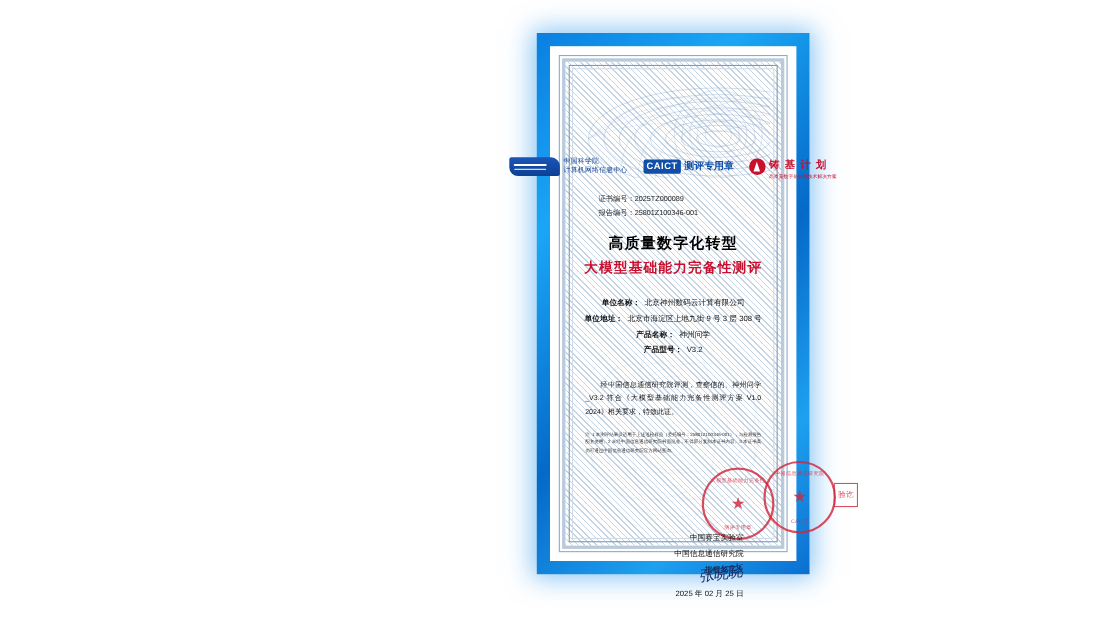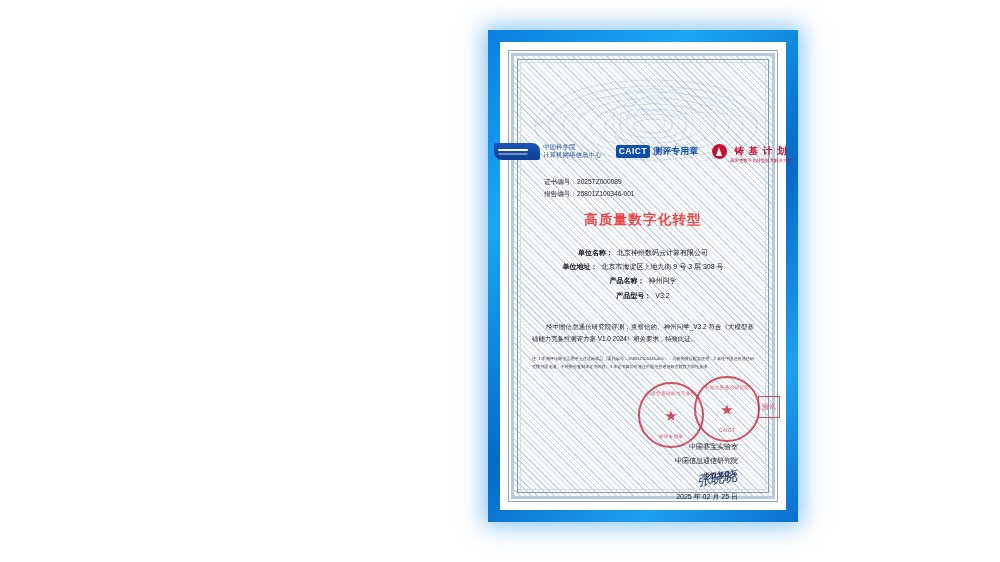--- a/index.html
+++ b/index.html
@@ -17,21 +17,21 @@
     width: 1000px;
     height: 562px;
     background: #ffffff;
   }
 
   
   .cert-frame {
     position: absolute;
     left: 488px;
     top: 30px;
-    width: 310px;
+    width: 248px;
     height: 492px;
     background: linear-gradient(135deg, #0a7fe0 0%, #1ba6f5 25%, #0569c8 55%, #1ea0f0 80%, #0b6fd0 100%);
     box-shadow: 0 0 22px 4px rgba(40,150,235,0.55);
     padding: 0;
   }
   .cert-frame-inner {
     position: absolute;
     left: 12px;
     top: 12px;
     right: 12px;
@@ -154,21 +154,21 @@
   }
   .zhuji-logo::after {
     content: "";
     position: absolute;
     left: 4px; top: 3px;
     width: 0; height: 0;
     border-left: 3.5px solid transparent;
     border-right: 3.5px solid transparent;
     border-bottom: 9px solid #ffffff;
   }
-  .zhuji-words { line-height: 1.2; text-align: center; }
+  .zhuji-words { line-height: 1.2; }
   .zhuji-title {
     font-size: 9.5px;
     color: #c8102e;
     font-weight: bold;
     letter-spacing: 1px;
     white-space: nowrap;
   }
   .zhuji-sub {
     font-size: 4.3px;
     color: #c8102e;
@@ -185,24 +185,23 @@
   }
 
   
   .headline {
     text-align: center;
     margin-top: 11px;
   }
   .headline .h1 {
     font-size: 13.5px;
     font-weight: bold;
-    color: #ef4444;
+    color: #000000;
     letter-spacing: 1.2px;
     line-height: 1.6;
-    font-family: Liberation Mono, monospace;
   }
   .headline .h2 {
     font-size: 12.5px;
     font-weight: bold;
     color: #c8102e;
     letter-spacing: 1px;
     line-height: 1.9;
   }
 
   
@@ -409,20 +408,21 @@
           <div>
             <span>证书编号：</span><span>2025TZ000089</span>
           </div>
           <div>
             <span>报告编号：</span><span>25801Z100346-001</span>
           </div>
         </div>
 
         <div class="headline">
           <div class="h1">高质量数字化转型</div>
+          <div class="h2">大模型基础能力完备性测评</div>
         </div>
 
         <div class="fields">
           <div class="field-row">
             <span class="field-label">单位名称：</span>
             <span class="field-value">北京神州数码云计算有限公司</span>
           </div>
           <div class="field-row">
             <span class="field-label">单位地址：</span>
             <span class="field-value">北京市海淀区上地九街 9 号 3 层 308 号</span>

